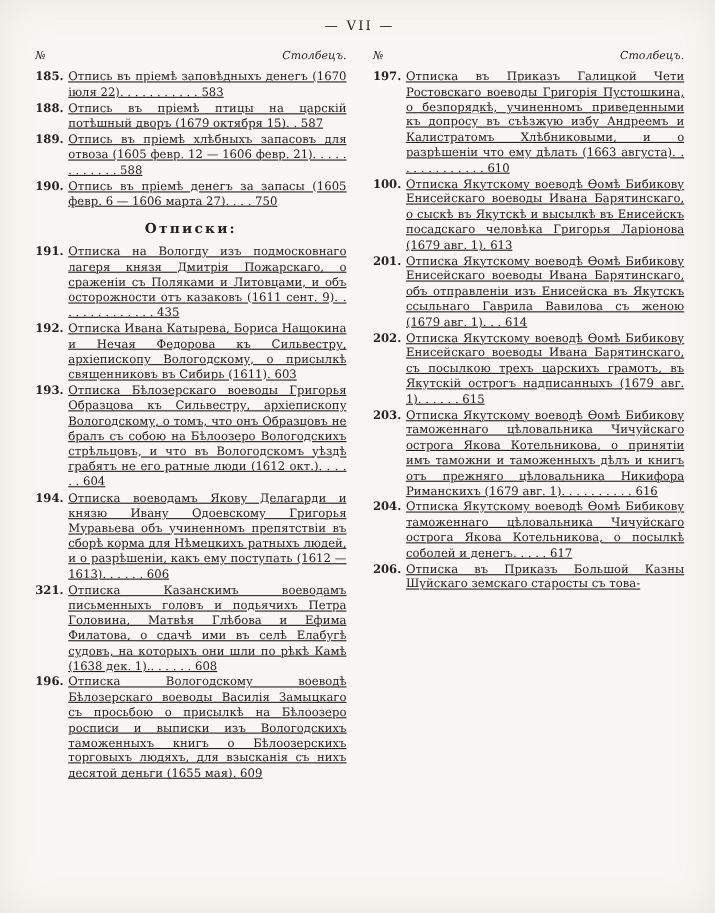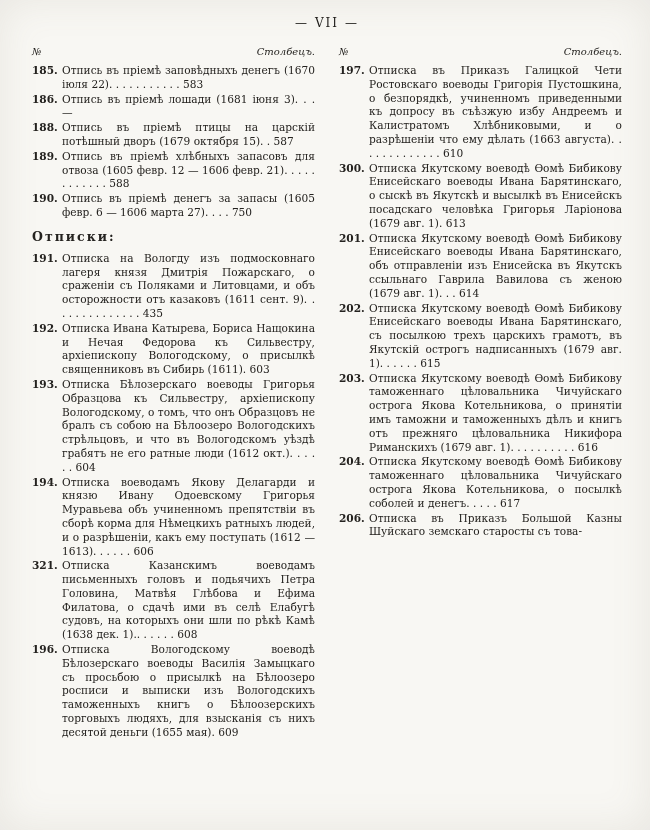--- a/index.html
+++ b/index.html
@@ -37,71 +37,71 @@
     font-size: 10px;
     margin-bottom: 7px;
   }
   .entry {
     position: relative;
     padding-left: 30px;
     font-size: 10.6px;
     line-height: 13.8px;
     text-align: justify;
     margin-bottom: 1px;
+    text-decoration: underline;
   }
   .entry .num {
     position: absolute;
     left: 0;
     top: 0;
     width: 28px;
     font-weight: bold;
   }
   .entry .pg {
     white-space: nowrap;
     margin-top: 16px;
   }
   .section-heading {
-    text-align: left;
+    text-align: center;
     font-weight: bold;
     font-size: 12.5px;
     letter-spacing: 2px;
     margin: 9px 0 8px 0;
   }
 </style>
 </head>
 <body>
 
 <div class="page">
   <div class="page-head">— VII —</div>
   <div class="columns" id="columns">
       <div class="column">
         <div class="col-head">
           <span>№</span>
           <span>Столбецъ.</span>
         </div>
         <div class="entry"><span class="num">185.</span><span class="txt">Отпись въ пріемѣ заповѣдныхъ денегъ (1670 іюля 22). . . . . . . . . . . </span><span class="pg">583</span></div>
-        <div class="entry"><span class="num">186.</span><span class="txt">Отпись въ пріемѣ лошади (1681 іюня 3). . . </span><span class="pg">—</span></div>
         <div class="entry"><span class="num">188.</span><span class="txt">Отпись въ пріемѣ птицы на царскій потѣшный дворъ (1679 октября 15). . </span><span class="pg">587</span></div>
         <div class="entry"><span class="num">189.</span><span class="txt">Отпись въ пріемѣ хлѣбныхъ запасовъ для отвоза (1605 февр. 12 — 1606 февр. 21). . . . . . . . . . . . </span><span class="pg">588</span></div>
         <div class="entry"><span class="num">190.</span><span class="txt">Отпись въ пріемѣ денегъ за запасы (1605 февр. 6 — 1606 марта 27). . . . </span><span class="pg">750</span></div>
         <div class="section-heading">Отписки:</div>
         <div class="entry"><span class="num">191.</span><span class="txt">Отписка на Вологду изъ подмосковнаго лагеря князя Дмитрія Пожарскаго, о сраженіи съ Поляками и Литовцами, и объ осторожности отъ казаковъ (1611 сент. 9). . . . . . . . . . . . . . </span><span class="pg">435</span></div>
         <div class="entry"><span class="num">192.</span><span class="txt">Отписка Ивана Катырева, Бориса Нащокина и Нечая Федорова къ Сильвестру, архіепископу Вологодскому, о присылкѣ священниковъ въ Сибирь (1611). </span><span class="pg">603</span></div>
         <div class="entry"><span class="num">193.</span><span class="txt">Отписка Бѣлозерскаго воеводы Григорья Образцова къ Сильвестру, архіепископу Вологодскому, о томъ, что онъ Образцовъ не бралъ съ собою на Бѣлоозеро Вологодскихъ стрѣльцовъ, и что въ Вологодскомъ уѣздѣ грабятъ не его ратные люди (1612 окт.). . . . . . </span><span class="pg">604</span></div>
         <div class="entry"><span class="num">194.</span><span class="txt">Отписка воеводамъ Якову Делагарди и князю Ивану Одоевскому Григорья Муравьева объ учиненномъ препятствіи въ сборѣ корма для Нѣмецкихъ ратныхъ людей, и о разрѣшеніи, какъ ему поступать (1612 — 1613). . . . . . </span><span class="pg">606</span></div>
         <div class="entry"><span class="num">321.</span><span class="txt">Отписка Казанскимъ воеводамъ письменныхъ головъ и подьячихъ Петра Головина, Матвѣя Глѣбова и Ефима Филатова, о сдачѣ ими въ селѣ Елабугѣ судовъ, на которыхъ они шли по рѣкѣ Камѣ (1638 дек. 1).. . . . . . </span><span class="pg">608</span></div>
         <div class="entry"><span class="num">196.</span><span class="txt">Отписка Вологодскому воеводѣ Бѣлозерскаго воеводы Василія Замыцкаго съ просьбою о присылкѣ на Бѣлоозеро росписи и выписки изъ Вологодскихъ таможенныхъ книгъ о Бѣлоозерскихъ торговыхъ людяхъ, для взысканія съ нихъ десятой деньги (1655 мая). </span><span class="pg">609</span></div>
       </div>
       <div class="column">
         <div class="col-head">
           <span>№</span>
           <span>Столбецъ.</span>
         </div>
         <div class="entry"><span class="num">197.</span><span class="txt">Отписка въ Приказъ Галицкой Чети Ростовскаго воеводы Григорія Пустошкина, о безпорядкѣ, учиненномъ приведенными къ допросу въ съѣзжую избу Андреемъ и Калистратомъ Хлѣбниковыми, и о разрѣшеніи что ему дѣлать (1663 августа). . . . . . . . . . . . . </span><span class="pg">610</span></div>
-        <div class="entry"><span class="num">300.</span><span class="txt">Отписка Якутскому воеводѣ Ѳомѣ Бибикову Енисейскаго воеводы Ивана Барятинскаго, о сыскѣ въ Якутскѣ и высылкѣ въ Енисейскъ посадскаго человѣка Григорья Ларіонова (1679 авг. 1). </span><span class="pg">613</span></div>
+        <div class="entry"><span class="num">100.</span><span class="txt">Отписка Якутскому воеводѣ Ѳомѣ Бибикову Енисейскаго воеводы Ивана Барятинскаго, о сыскѣ въ Якутскѣ и высылкѣ въ Енисейскъ посадскаго человѣка Григорья Ларіонова (1679 авг. 1). </span><span class="pg">613</span></div>
         <div class="entry"><span class="num">201.</span><span class="txt">Отписка Якутскому воеводѣ Ѳомѣ Бибикову Енисейскаго воеводы Ивана Барятинскаго, объ отправленіи изъ Енисейска въ Якутскъ ссыльнаго Гаврила Вавилова съ женою (1679 авг. 1). . . </span><span class="pg">614</span></div>
         <div class="entry"><span class="num">202.</span><span class="txt">Отписка Якутскому воеводѣ Ѳомѣ Бибикову Енисейскаго воеводы Ивана Барятинскаго, съ посылкою трехъ царскихъ грамотъ, въ Якутскій острогъ надписанныхъ (1679 авг. 1). . . . . . </span><span class="pg">615</span></div>
         <div class="entry"><span class="num">203.</span><span class="txt">Отписка Якутскому воеводѣ Ѳомѣ Бибикову таможеннаго цѣловальника Чичуйскаго острога Якова Котельникова, о принятіи имъ таможни и таможенныхъ дѣлъ и книгъ отъ прежняго цѣловальника Никифора Риманскихъ (1679 авг. 1). . . . . . . . . . </span><span class="pg">616</span></div>
         <div class="entry"><span class="num">204.</span><span class="txt">Отписка Якутскому воеводѣ Ѳомѣ Бибикову таможеннаго цѣловальника Чичуйскаго острога Якова Котельникова, о посылкѣ соболей и денегъ. . . . . </span><span class="pg">617</span></div>
         <div class="entry"><span class="num">206.</span><span class="txt">Отписка въ Приказъ Большой Казны Шуйскаго земскаго старосты съ това- </span><span class="pg"></span></div>
       </div>
     </div>
 </div>
 
 </body></html>

